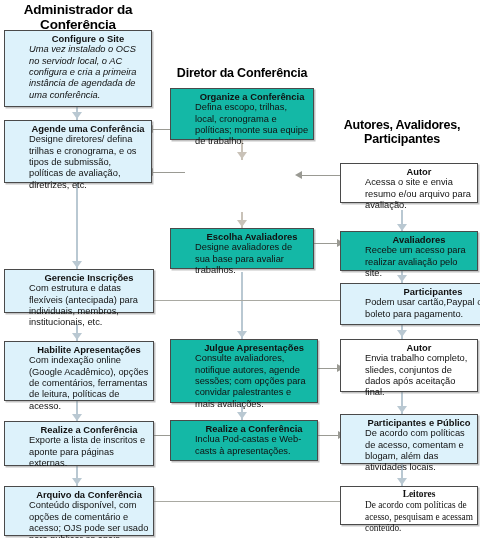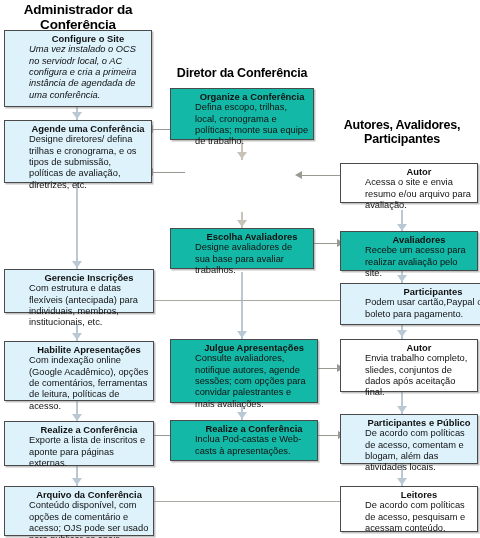--- a/index.html
+++ b/index.html
@@ -200,18 +200,18 @@
   <div class="box white shadowed" style="left:340px;top:339px;width:138px;height:53px;">
     <span class="t">Autor</span>
     <span class="d">Envia trabalho completo, sliedes, conjuntos de dados após aceitação final.</span>
   </div>
 
   <div class="box blue shadowed" style="left:340px;top:414px;width:138px;height:50px;">
     <span class="t">Participantes e Público</span>
     <span class="d">De acordo com políticas de acesso, comentam e blogam, além das atividades locais.</span>
   </div>
 
-  <div class="box white shadowed" style="left:340px;top:486px;width:138px;height:46px;">
+  <div class="box white shadowed" style="left:340px;top:486px;width:138px;height:39px;font-family:Liberation Serif, serif;">
     <span class="t">Leitores</span>
     <span class="d">De acordo com políticas de acesso, pesquisam e acessam conteúdo.</span>
   </div>
 
 </div>
 
 </body></html>

